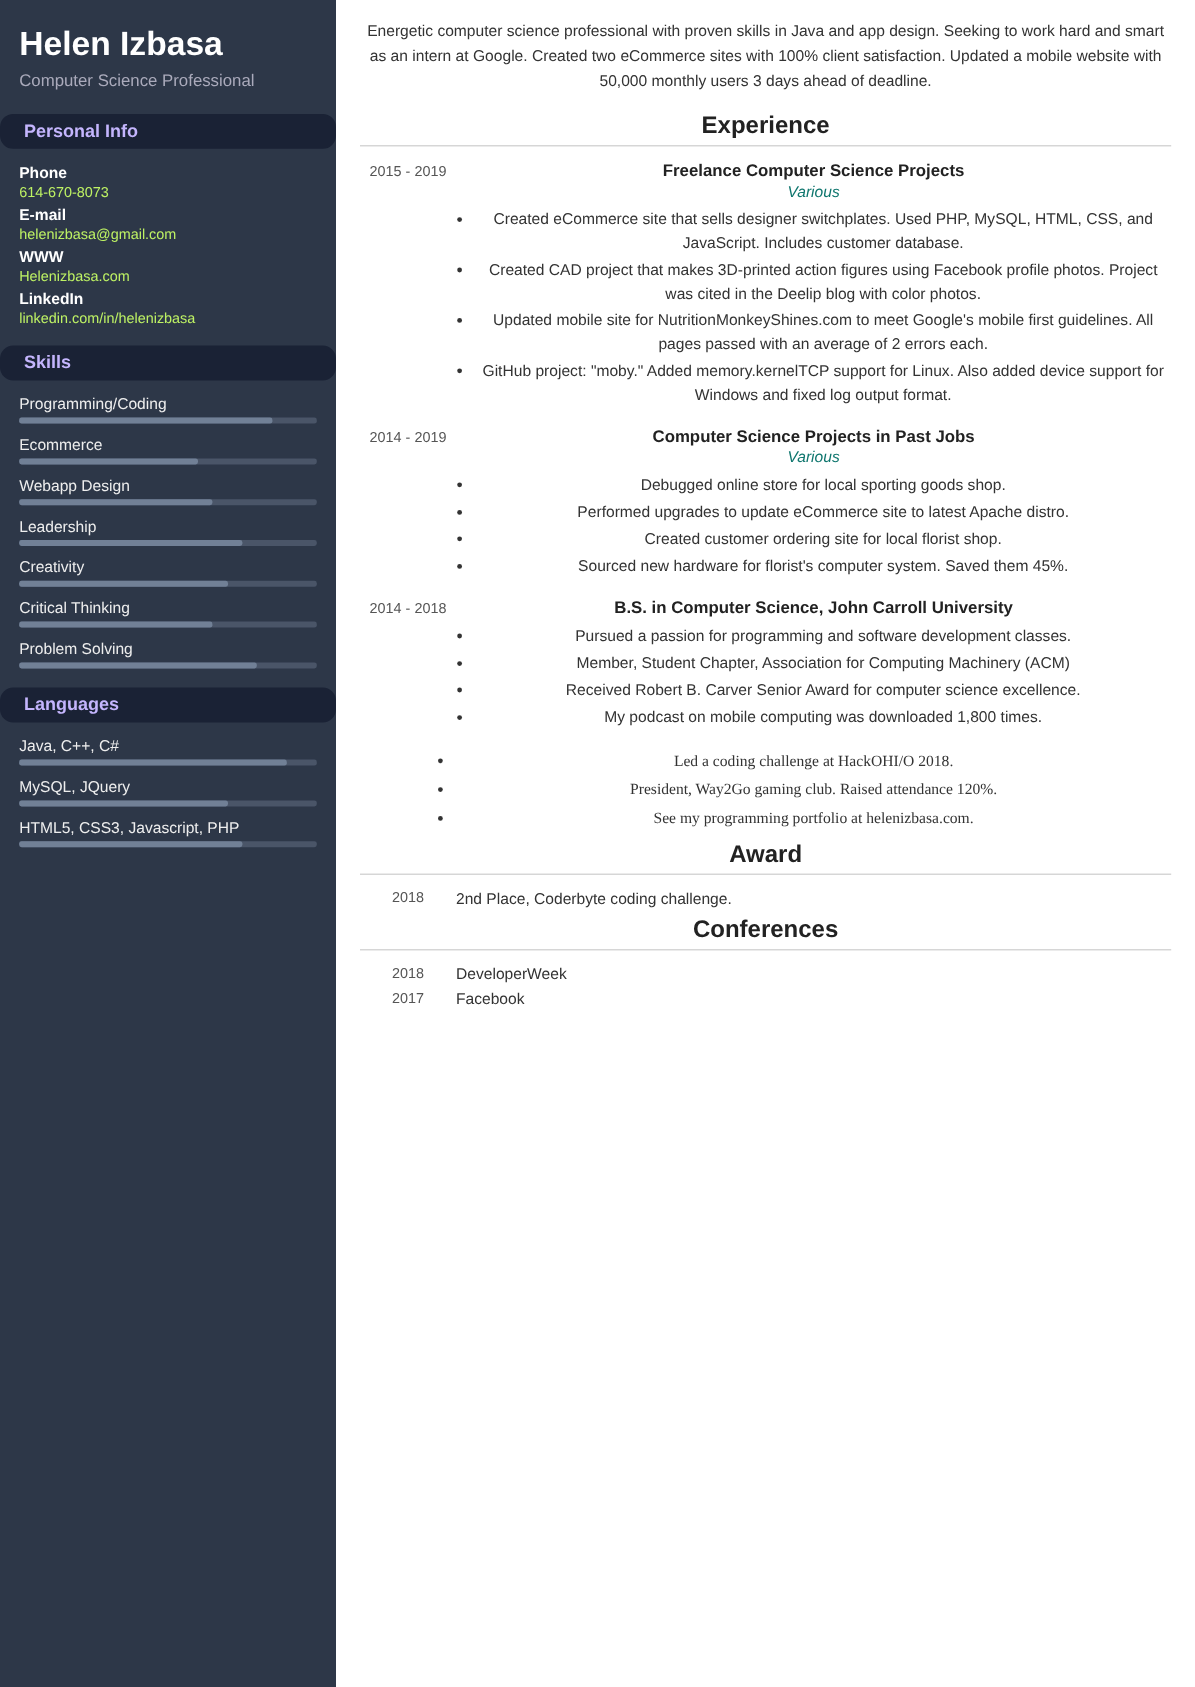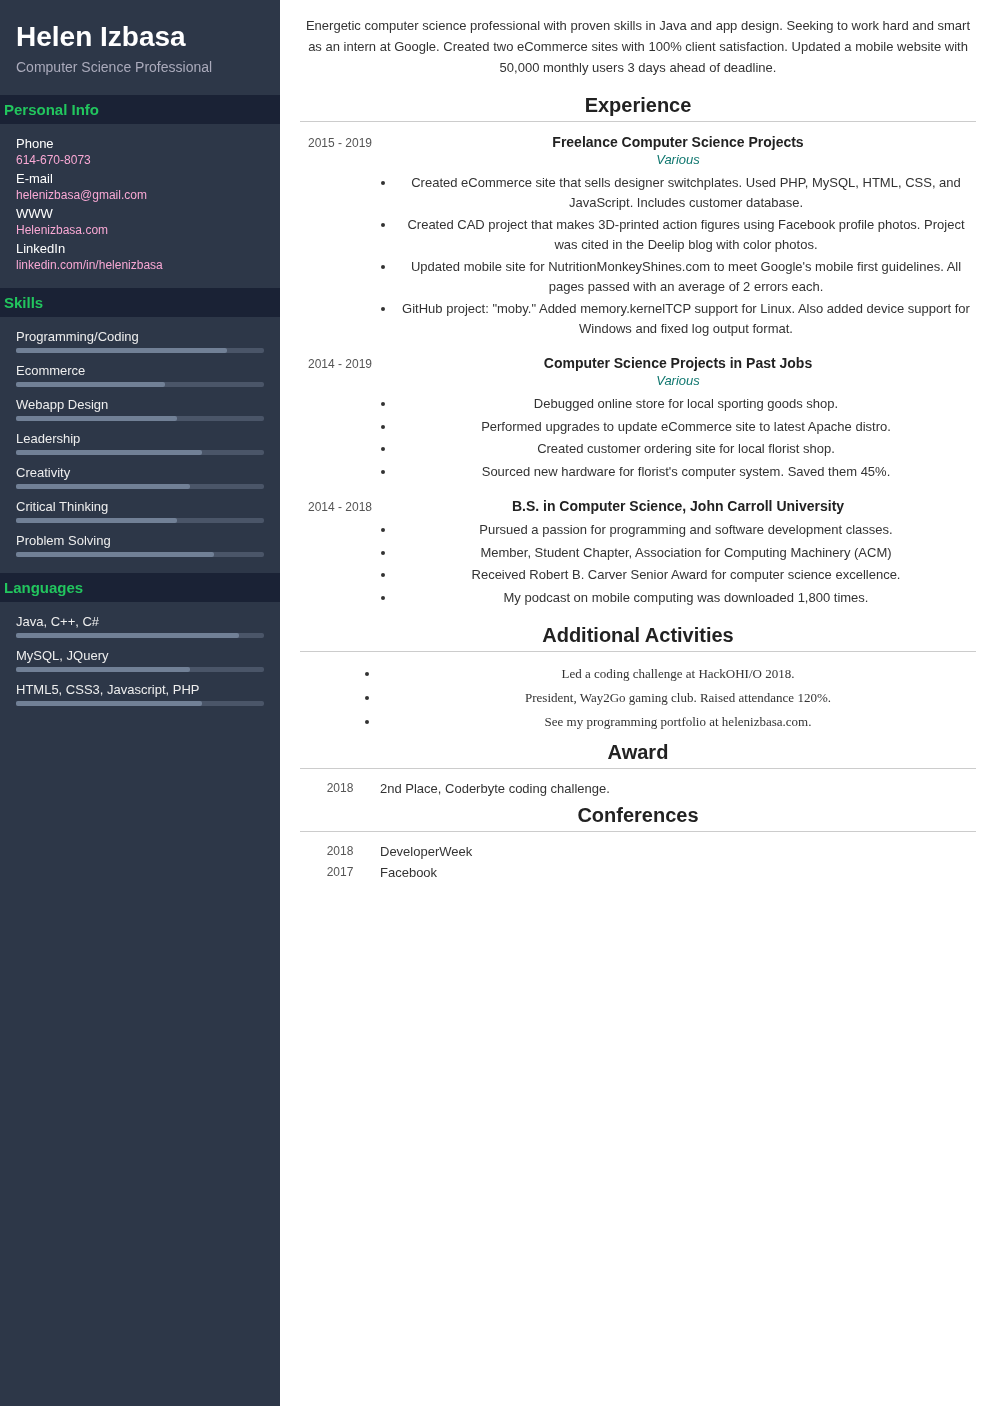--- a/index.html
+++ b/index.html
@@ -28,36 +28,37 @@
     .sidebar-title {
       font-size: 14px;
       color: #aab;
       margin-bottom: 18px;
       line-height: 1.4;
     }
     .sidebar-section-title {
       font-size: 15px;
       font-weight: bold;
       background: #1a2235;
-      color: #22c55e;
-      padding: 6px 4px;
+      color: #c4b5fd;
+      padding: 6px 20px;
       margin-bottom: 12px;
       margin-left: -16px;
       margin-right: -16px;
+      border-radius: 11px;
     }
     .info-label {
-      font-weight: normal;
+      font-weight: bold;
       font-size: 13px;
       color: #fff;
       margin-top: 0;
       margin-bottom: 2px;
     }
     .info-value {
       font-size: 12px;
-      color: #f9a8d4;
+      color: #bef264;
       margin-bottom: 4px;
     }
     .skill-name {
       font-size: 13px;
       color: #eee;
       margin-top: 10px;
       margin-bottom: 4px;
     }
     .skill-bar-bg {
       background: #4a5568;
@@ -313,21 +314,20 @@
           <ul class="exp-bullets">
             <li>Pursued a passion for programming and software development classes.</li>
             <li>Member, Student Chapter, Association for Computing Machinery (ACM)</li>
             <li>Received Robert B. Carver Senior Award for computer science excellence.</li>
             <li>My podcast on mobile computing was downloaded 1,800 times.</li>
           </ul>
         </div>
       </div>
     </div>
 
-  <div class="section-title">Additional Activities</div>
   <ul class="activities-bullets" id="activities-container">
       <li>Led a coding challenge at HackOHI/O 2018.</li>
       <li>President, Way2Go gaming club. Raised attendance 120%.</li>
       <li>See my programming portfolio at helenizbasa.com.</li>
     </ul>
 
   <div class="section-title">Award</div>
   <div id="awards-container">
       <div class="award-entry">
         <div class="award-year">2018</div>

